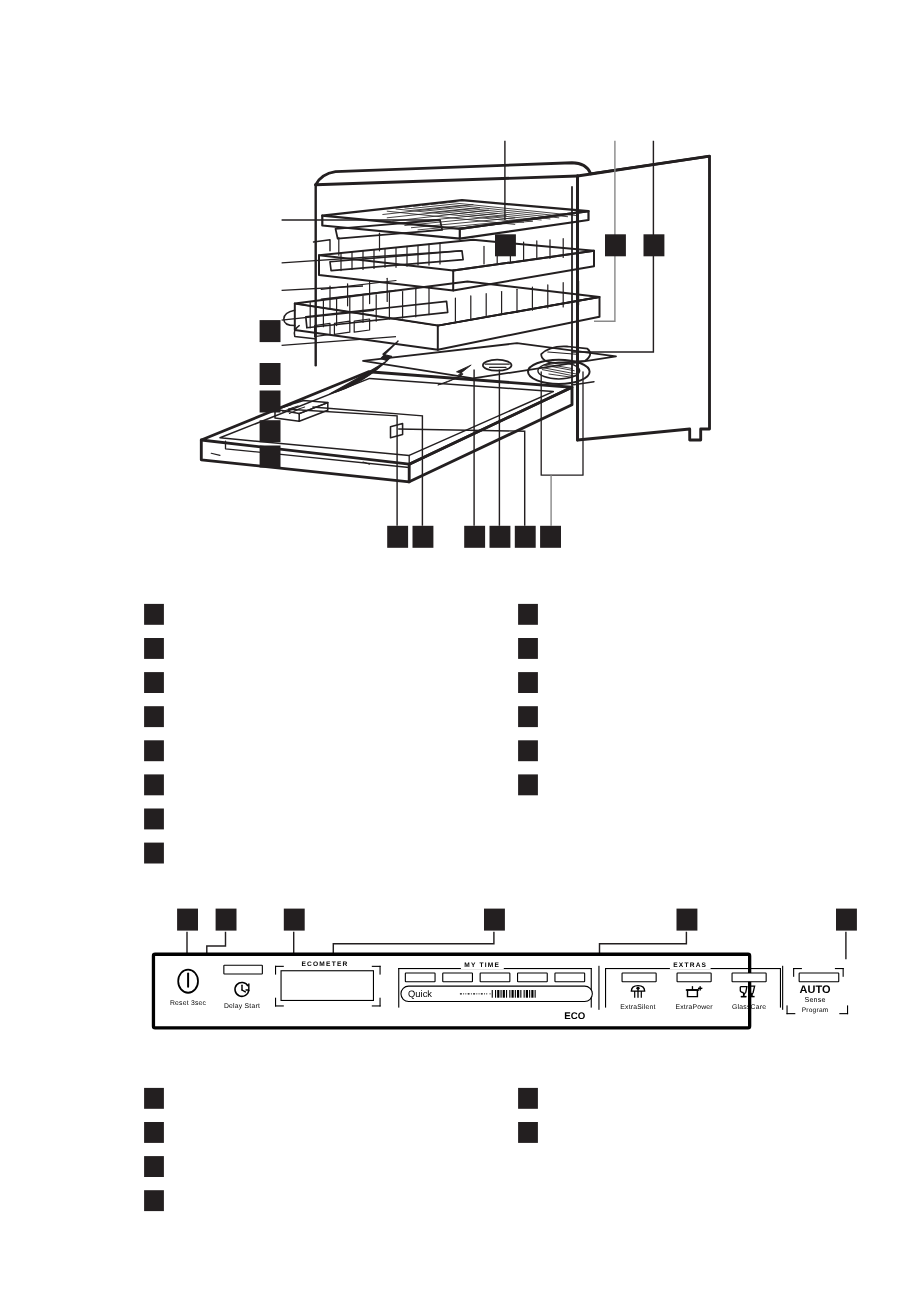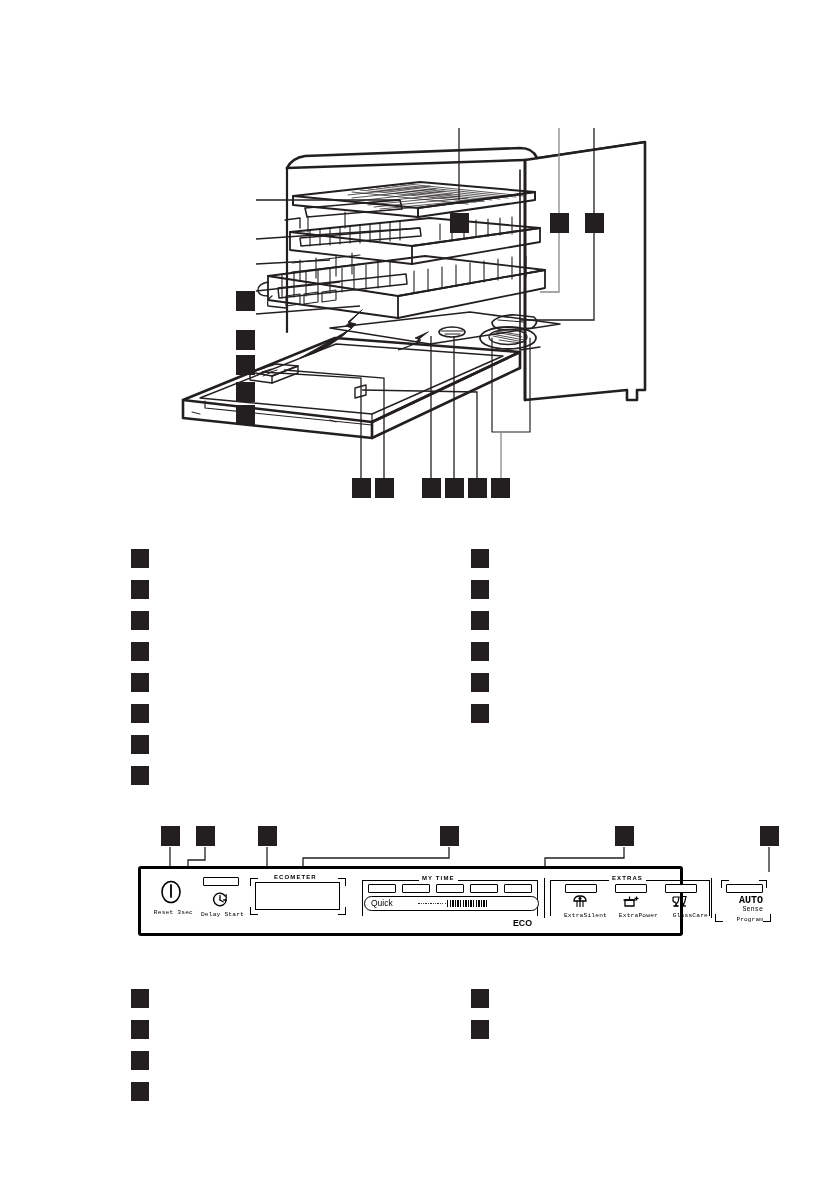--- a/index.html
+++ b/index.html
@@ -21,21 +21,21 @@
   #control-panel{
     position:absolute;left:138px;top:866px;width:545px;height:70px;
     border:3px solid #000;border-radius:3px;background:#fff;box-sizing:border-box;
   }
   .cp-inner{position:absolute;inset:0;}
 
   .btn-bar{position:absolute;border:1.6px solid #000;background:#fff;height:7px;border-radius:1px;}
 
   .cp-label{
     position:absolute;font-size:6.2px;letter-spacing:.2px;color:#000;
-    text-align:right;white-space:nowrap;font-family:Liberation Mono, monospace;
+    text-align:center;white-space:nowrap;font-family:Liberation Sans, sans-serif;
   }
   .cp-label.bold{font-weight:bold;}
 
   .group-title{
     position:absolute;font-size:6px;font-weight:bold;letter-spacing:1.1px;
     color:#000;white-space:nowrap;background:#fff;padding:0 3px;
   }
   .group-frame{position:absolute;border:1.5px solid #000;border-bottom:none;box-sizing:border-box;}
 
   

